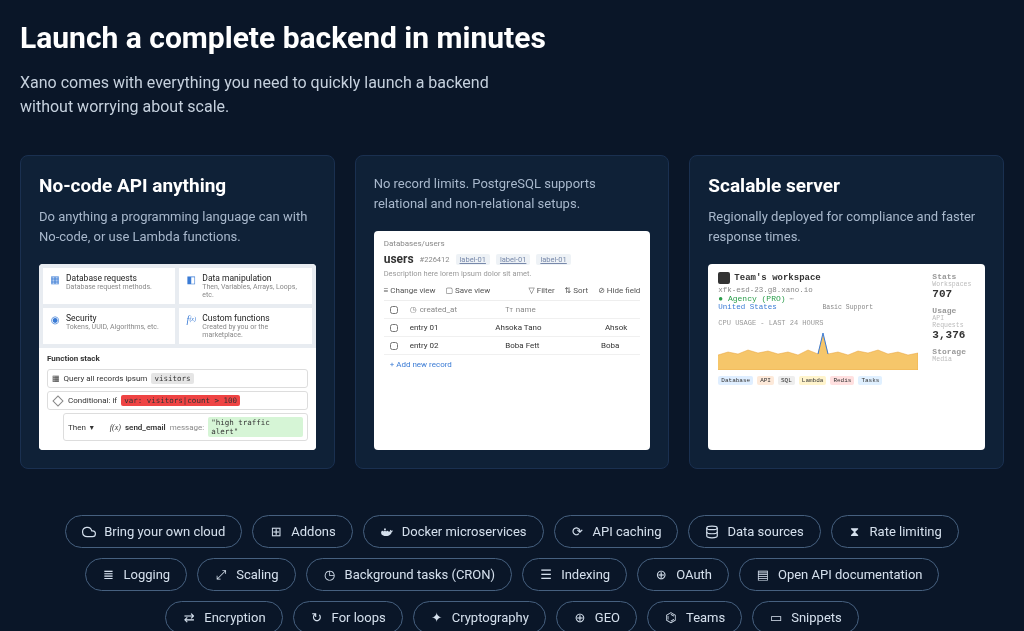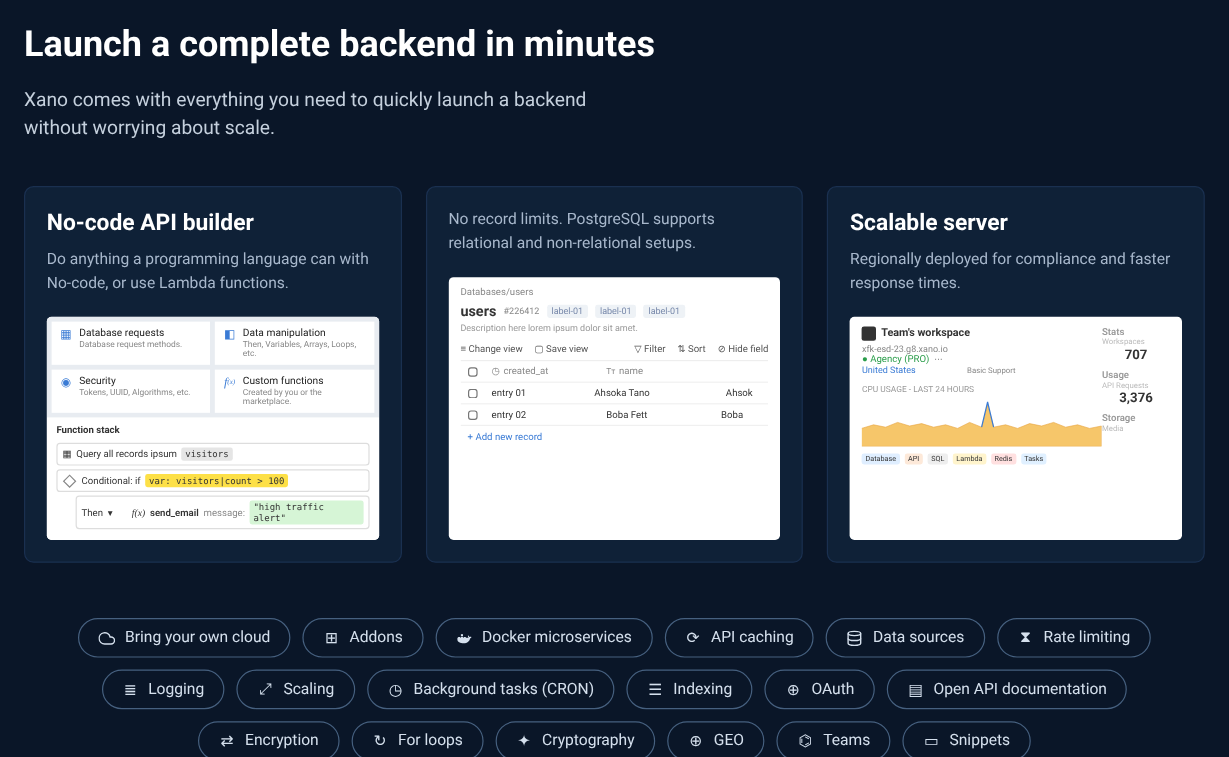--- a/index.html
+++ b/index.html
@@ -92,56 +92,56 @@
     gap: 4px;
     padding: 3px 4px;
     border: 1px solid #ddd;
     border-radius: 3px;
     margin-bottom: 3px;
     font-size: 8px;
     background: #fff;
   }
   .fn-row.indent { margin-left: 16px; }
   .pill { background: #e5e5e5; border-radius: 2px; padding: 1px 3px; font-family: monospace; font-size: 7.5px; }
-  .pill-orange { background: #fde047; }
+  .pill-orange { background: #ef4444; }
   .pill-green { background: #d6f5d6; }
   .diamond { width: 8px; height: 8px; border: 1px solid #888; transform: rotate(45deg); flex-shrink: 0; margin: 0 2px; }
 
   
   .db-preview { padding: 8px 10px; }
   .db-path { font-size: 8px; color: #888; margin-bottom: 4px; }
   .db-title { display: flex; align-items: center; gap: 6px; margin-bottom: 3px; }
   .db-title-name { font-weight: 700; font-size: 12px; }
   .db-id { font-size: 7.5px; color: #888; }
-  .db-label { font-size: 7.5px; background: #eef2f6; color: #78a; padding: 1px 4px; border-radius: 2px; }
+  .db-label { font-size: 7.5px; background: #eef2f6; color: #78a; padding: 1px 4px; border-radius: 2px; text-decoration: underline; }
   .db-desc { font-size: 7.5px; color: #999; margin-bottom: 8px; }
   .db-toolbar { display: flex; gap: 10px; font-size: 8px; color: #555; border-bottom: 1px solid #eee; padding-bottom: 5px; margin-bottom: 0; }
   .db-toolbar .sep { flex: 1; }
   .db-table {}
   .db-row { display: flex; border-bottom: 1px solid #f0f0f0; }
   .db-cell { flex: 1; padding: 4px 6px; font-size: 8px; display: flex; align-items: center; gap: 3px; }
   .db-cell.check { flex: 0 0 14px; }
   .db-row.header .db-cell { color: #888; }
   .db-add { color: #3a7bd5; font-size: 8px; padding: 5px 6px; }
   input[type=checkbox] { width: 8px; height: 8px; }
 
   
   .sv-preview { padding: 8px 10px; position: relative; }
-  .sv-row { display: flex; gap: 0; }
+  .sv-row { display: flex; gap: 14px; font-family: Liberation Mono, monospace; }
   .sv-left { flex: 1.2; }
   .sv-right { flex: 1; text-align: left; font-size: 7.5px; }
   .sv-ws { font-weight: 700; font-size: 9px; display: flex; align-items: center; gap: 4px; margin-bottom: 2px; }
   .sv-ws-icon { width: 12px; height: 12px; background: #333; border-radius: 2px; }
   .sv-url { font-size: 7.5px; color: #888; margin-bottom: 0; }
   .sv-agency { font-size: 8px; color: #2a9d4a; }
   .sv-agency .dot { color: #888; display: inline-block; margin-left: 4px; font-size: 7px; }
   .sv-region { font-size: 7.5px; color: #3a7bd5; }
   .sv-stat-label { color: #999; font-size: 8px; font-weight: 600; }
   .sv-stat-sub { color: #bbb; font-size: 6.5px; }
-  .sv-stat-val { font-weight: 700; font-size: 11px; text-align: center; }
+  .sv-stat-val { font-weight: 700; font-size: 11px; }
   .sv-chart-title { font-size: 7px; color: #999; margin-top: 8px; }
   .sv-chart { height: 40px; margin: 3px 0; }
   .sv-legend { display: flex; gap: 4px; flex-wrap: wrap; font-size: 6px; }
   .sv-legend span { background: #eef; padding: 1px 3px; border-radius: 2px; }
 
   
   .pills {
     display: flex;
     flex-wrap: wrap;
     gap: 10px;
@@ -164,21 +164,21 @@
 </style>
 </head>
 <body>
 
 <h1>Launch a complete backend in minutes</h1>
 <p class="subtitle">Xano comes with everything you need to quickly launch a backend without worrying about scale.</p>
 
 <div class="cards">
 
   <div class="card">
-    <div class="card-title">No-code API builder</div>
+    <div class="card-title">No-code API anything</div>
     <div class="card-desc">Do anything a programming language can with No-code, or use Lambda functions.</div>
     <div class="preview">
       <div class="api-grid">
         <div class="api-tile">
           <div class="api-tile-icon" style="color:#3a7bd5;">▦</div>
           <div class="api-tile-text">
             <div class="api-tile-title">Database requests</div>
             <div class="api-tile-sub">Database request methods.</div>
           </div>
         </div>

